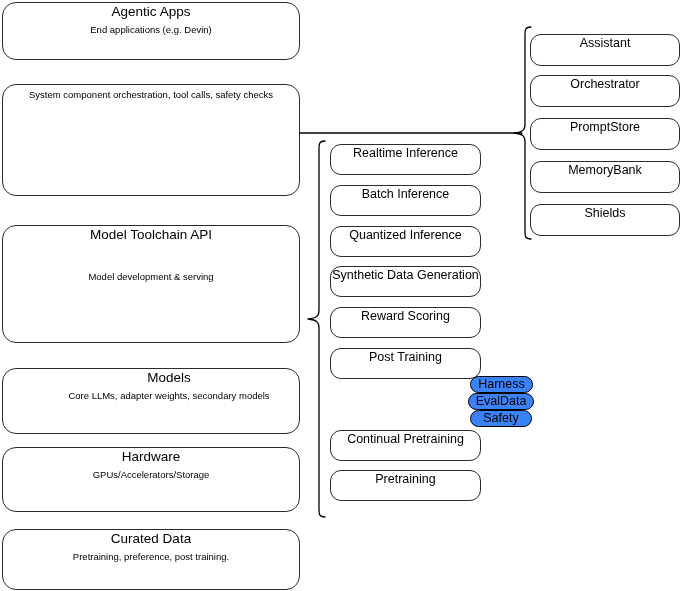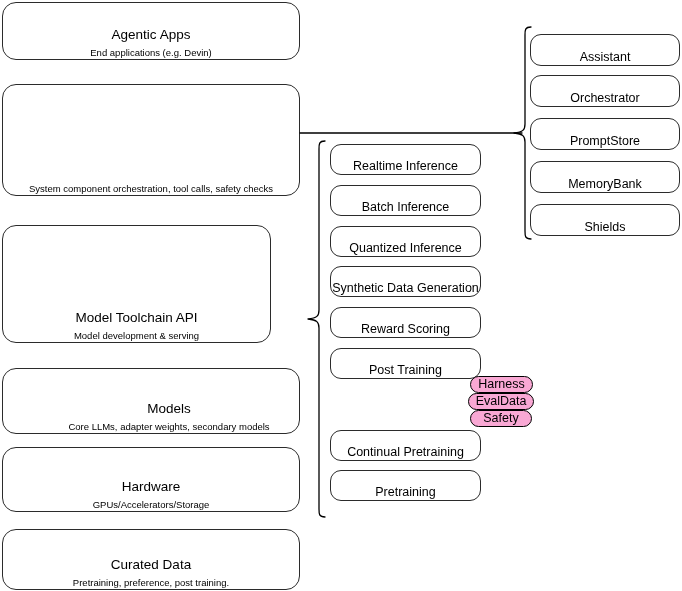--- a/index.html
+++ b/index.html
@@ -21,21 +21,21 @@
   }
   .node {
     position: absolute;
     box-sizing: border-box;
     background: #ffffff;
     border: 1.4px solid #2b2b2b;
     border-radius: 12px;
     display: flex;
     flex-direction: column;
     align-items: center;
-    justify-content: flex-end;
+    justify-content: flex-start;
     text-align: center;
   }
   .layer-box {
     border-radius: 14px;
   }
   .layer-title {
     font-size: 13.5px;
     line-height: 17px;
     color: #000;
     white-space: nowrap;
@@ -59,21 +59,21 @@
     border-radius: 11px;
   }
   .svc-label {
     font-size: 12.5px;
     line-height: 16px;
     white-space: nowrap;
   }
   .pill {
     position: absolute;
     box-sizing: border-box;
-    background: #f9a8d4;
+    background: #3b82f6;
     border: 1.6px solid #000000;
     border-radius: 40px;
     display: flex;
     align-items: center;
     justify-content: center;
     z-index: 5;
   }
   .pill-label {
     font-size: 12.5px;
     line-height: 15px;
@@ -102,21 +102,21 @@
 
   <div class="node layer-box" style="left:2px; top:2px; width:298px; height:58px;">
     <div class="layer-title">Agentic Apps</div>
     <div class="layer-sub">End applications (e.g. Devin)</div>
   </div>
 
   <div class="node layer-box" style="left:2px; top:84px; width:298px; height:112px;">
     <div class="layer-sub">System component orchestration, tool calls, safety checks</div>
   </div>
 
-  <div class="node layer-box" style="left:2px; top:225px; width:269px; height:118px;">
+  <div class="node layer-box" style="left:2px; top:225px; width:298px; height:118px;gap:24px;">
     <div class="layer-title">Model Toolchain API</div>
     <div class="layer-sub">Model development &amp; serving</div>
   </div>
 
   <div class="node layer-box" style="left:2px; top:368px; width:298px; height:66px;padding-left:36px;">
     <div class="layer-title">Models</div>
     <div class="layer-sub">Core LLMs, adapter weights, secondary models</div>
   </div>
 
   <div class="node layer-box" style="left:2px; top:529px; width:298px; height:61px;">

